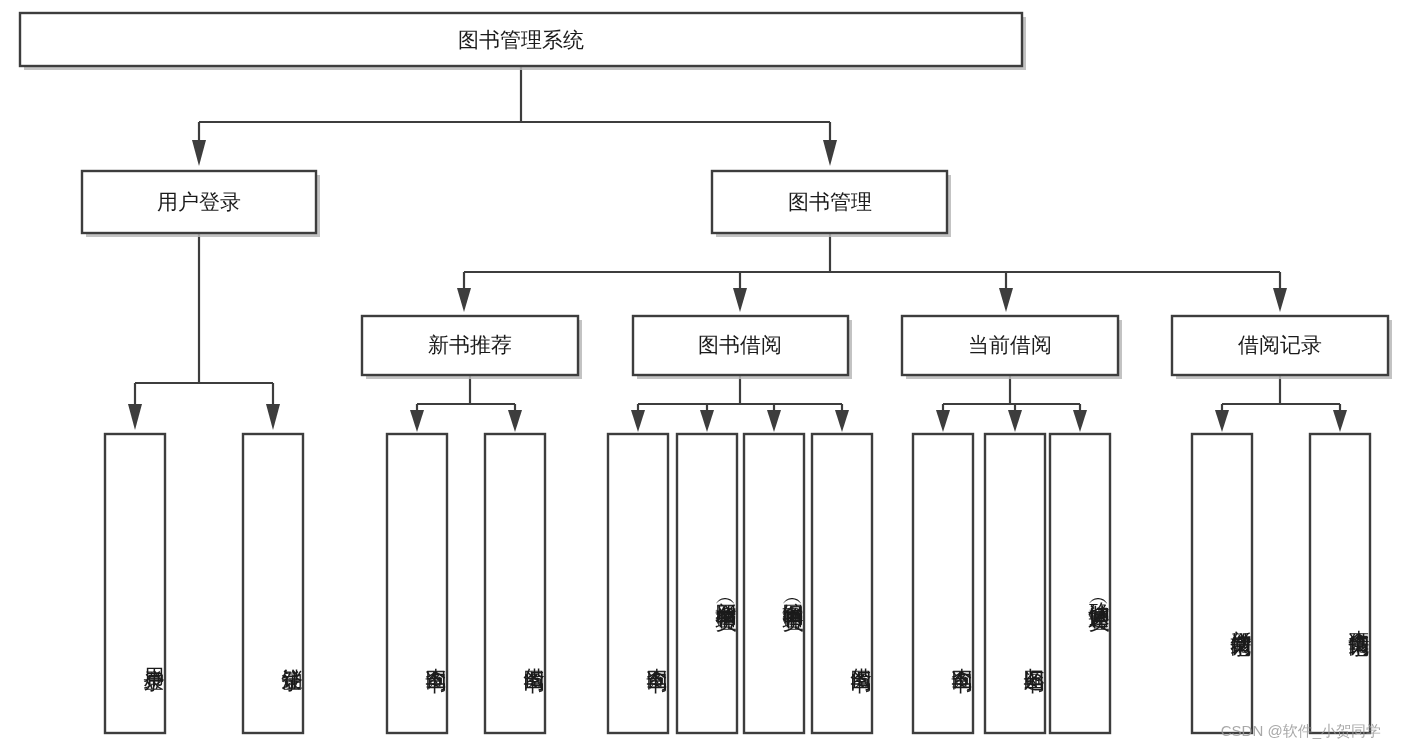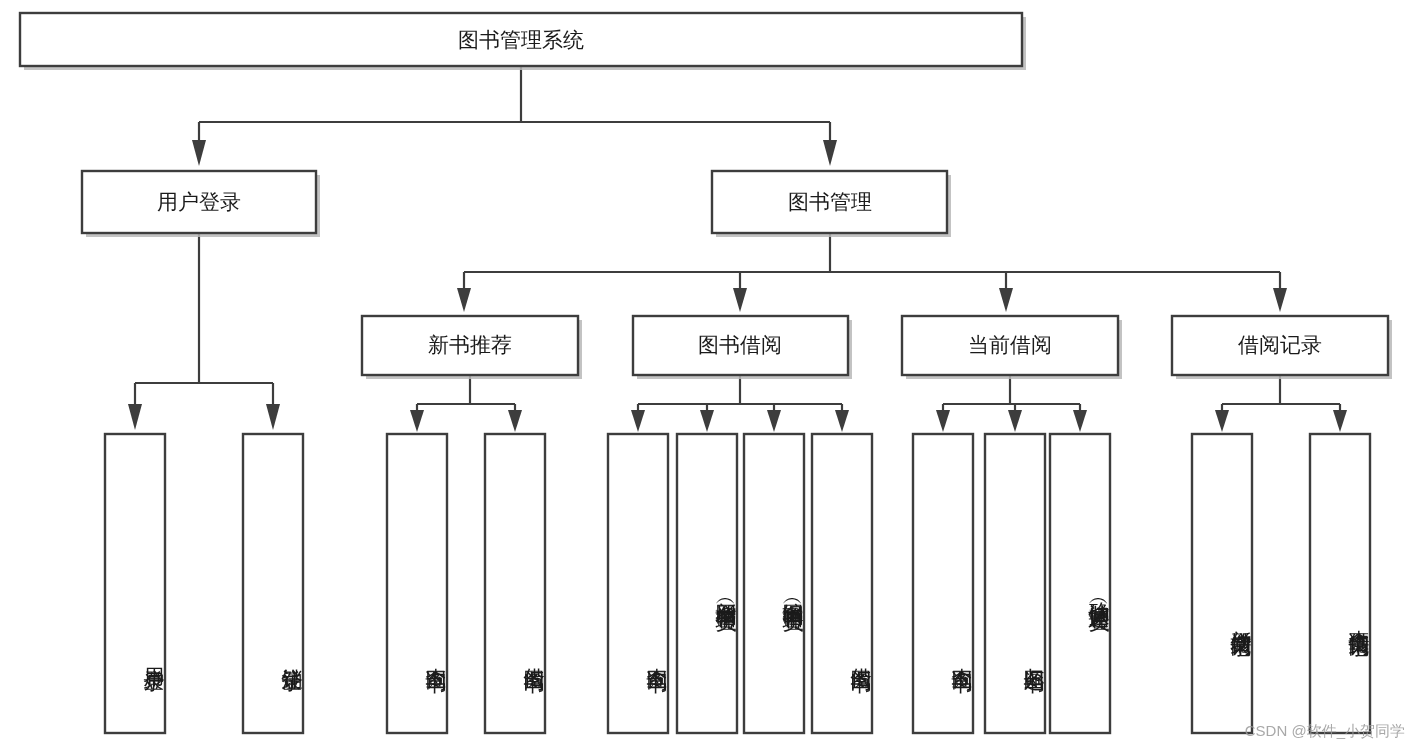--- a/index.html
+++ b/index.html
@@ -60,21 +60,21 @@
     text-orientation: upright;
     font-size: 21px;
     line-height: 1.08;
     color: #1b1b1b;
     letter-spacing: 1.5px;
     white-space: nowrap;
     pointer-events: none;
   }
   .watermark {
     position: absolute;
-    right: 0;
+    right: 24px;
     bottom: 6px;
     font-size: 15px;
     color: #9a9a9a;
     font-family: "Liberation Sans", "DejaVu Sans", sans-serif;
     white-space: nowrap;
     opacity: 0.85;
   }
 </style>
 </head>
 <body>

